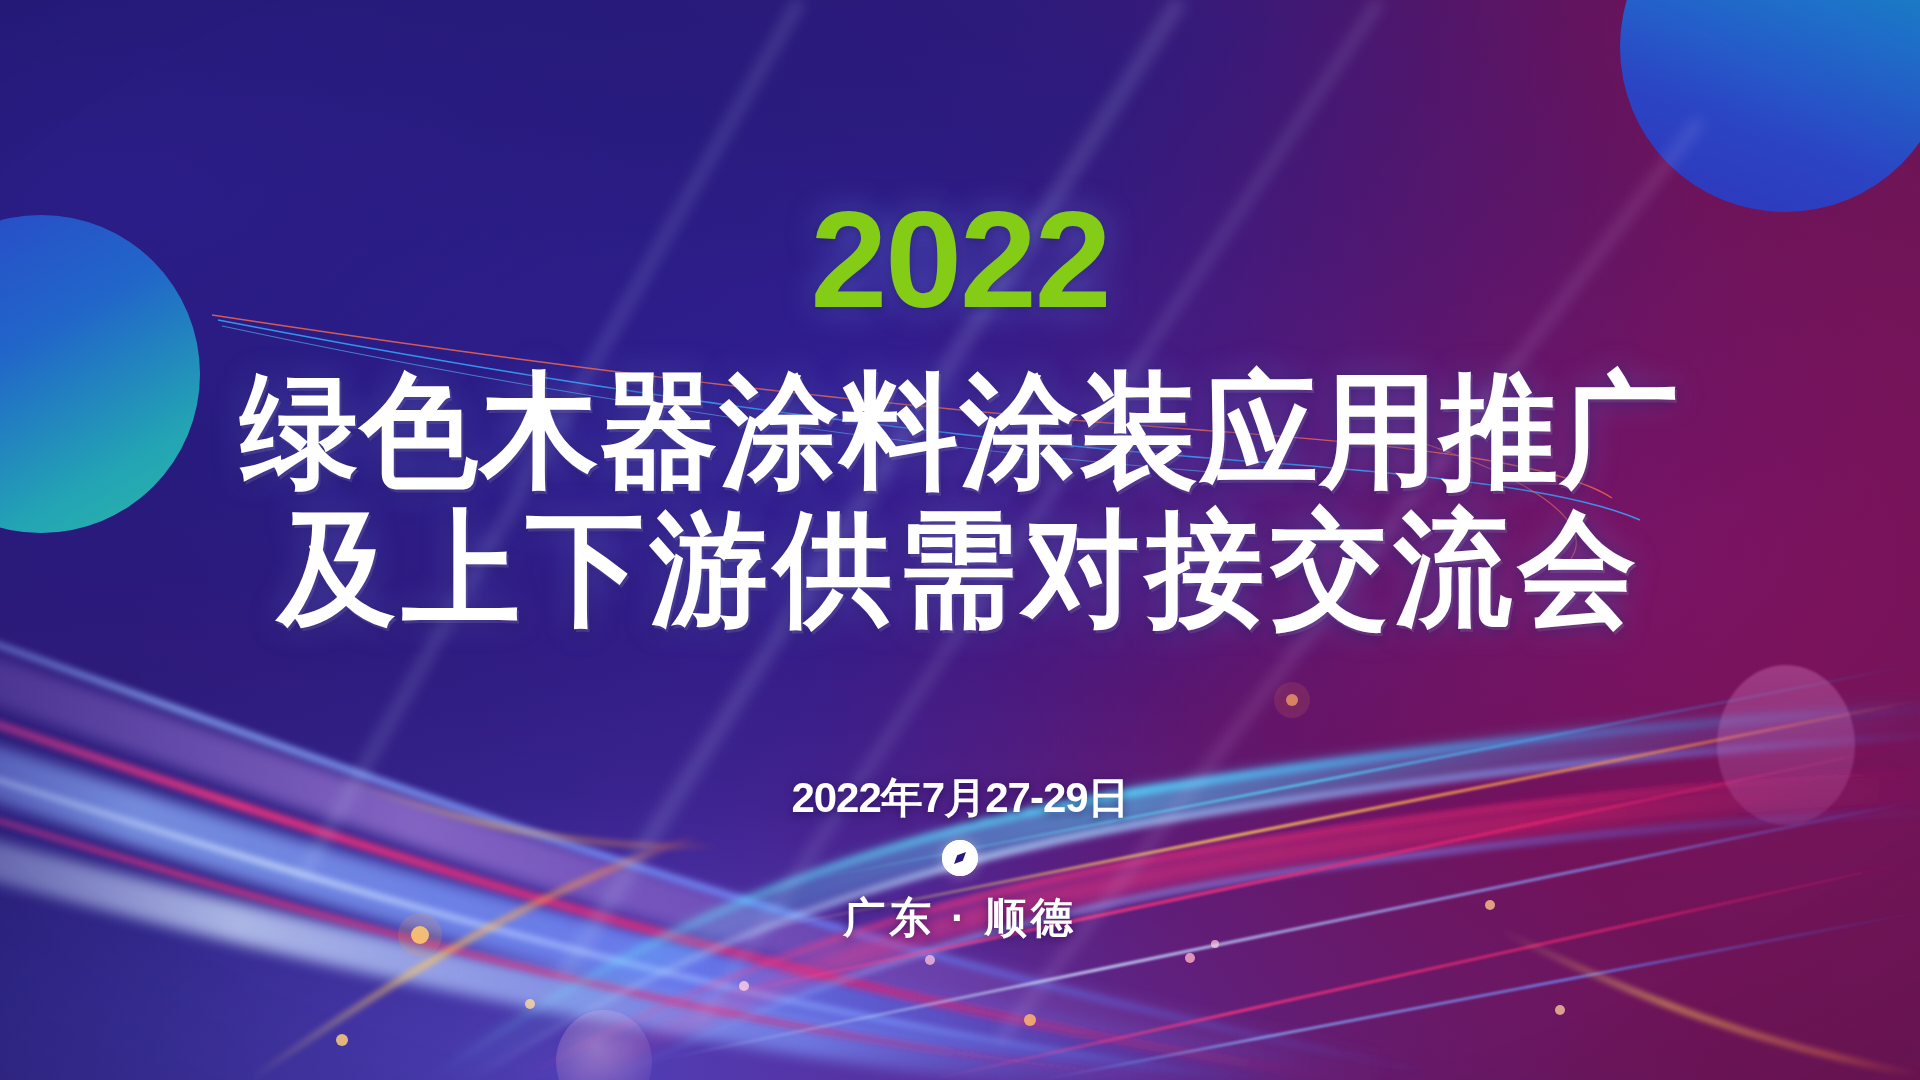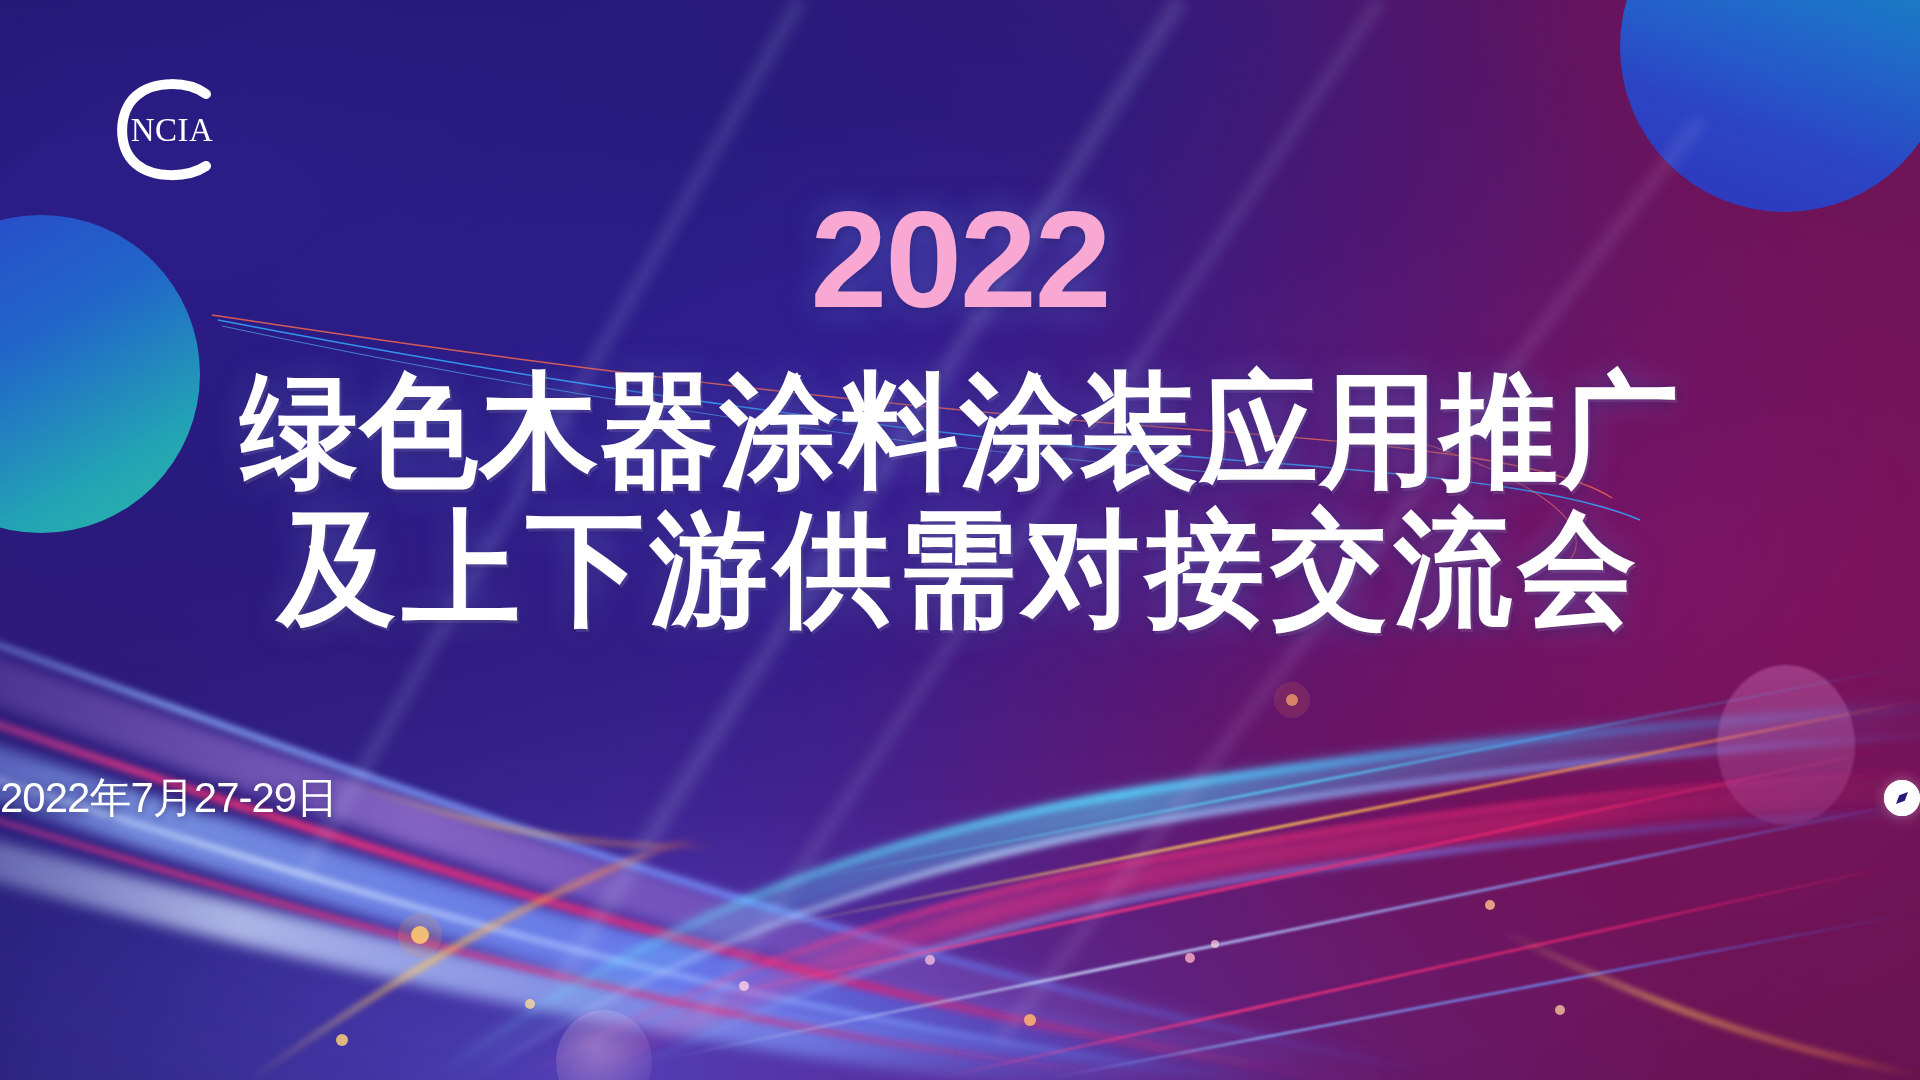--- a/index.html
+++ b/index.html
@@ -82,21 +82,21 @@
 
   
   .content{
     position:absolute;left:0;right:0;top:0;
     text-align:center;
   }
   .year{
     position:absolute;left:0;right:0;top:190px;
     font-size:138px;
     font-weight:bold;
-    color:#f9a8d4;
+    color:#84cc16;
     letter-spacing:-2px;
     line-height:1;
     text-shadow:0 0 34px rgba(120,150,255,.42), 0 2px 10px rgba(20,0,60,.45);
   }
   .title-wrap{
     position:absolute;left:0;right:0;top:372px;font-family:Liberation Mono, monospace;
   }
   .title-line{
     color:#fff;
     font-weight:bold;
@@ -111,23 +111,24 @@
     transform:scaleY(1.06);
   }
   .title-line.l2{letter-spacing:6px;}
 
   .meta{
     position:absolute;left:0;right:0;top:770px;
     display:flex;align-items:center;justify-content:space-between;
     gap:14px;
     color:#fff;
     font-size:42px;
-    font-weight:400;
+    font-weight:700;
     letter-spacing:0px;
     text-shadow:0 2px 10px rgba(20,0,60,.5);
+    flex-direction:column;
   }
   .meta .date{letter-spacing:-1px;}
   .meta .place{letter-spacing:4px;}
   .pin{
     width:36px;height:36px;border-radius:50%;
     background:#fff;
     display:inline-flex;align-items:center;justify-content:center;
     flex:0 0 auto;
     box-shadow:0 0 14px rgba(255,255,255,.35);
   }
@@ -261,41 +262,35 @@
         <circle cx="1292" cy="700" r="18" fill="#ff8a4a" opacity=".14"></circle>
       </g>
     </svg>
   </div>
 
   <div class="circle circle-bottomright"></div>
   <div class="circle circle-small-a"></div>
 
   <div class="bg-vignette"></div>
 
-  <div class="logo">
-    <svg viewBox="0 0 120 104" width="120" height="104">
-
-      <path d="M 96 16 C 78 3, 44 2, 26 18 C 8 34, 7 70, 26 86 C 44 101, 78 100, 96 88" fill="none" stroke="#ffffff" stroke-width="10" stroke-linecap="round"></path>
-      <text x="62" y="63" text-anchor="middle" font-family="&quot;Liberation Serif&quot;, serif" font-size="33" font-weight="400" fill="#ffffff" letter-spacing="0.5">NCIA</text>
-    </svg>
-  </div>
 
   <div class="content">
 
     <div class="year">2022</div>
 
     <div class="title-wrap">
       <div class="title-line l1">绿色木器涂料涂装应用推广</div>
       <div class="title-line l2">及上下游供需对接交流会</div>
     </div>
 
     <div class="meta">
       <span class="date">2022年7月27-29日</span>
       <span class="pin">
         <svg viewBox="0 0 36 36" width="36" height="36">
           <circle cx="18" cy="18" r="18" fill="#ffffff"></circle>
           <path d="M 24 12 L 15.2 15.2 L 12 24 L 20.8 20.8 Z" fill="#2a1b7a"></path>
         </svg>
       </span>
+      <span class="place">广东 · 顺德</span>
     </div>
 
   </div>
 </div>
 
 </body></html>

